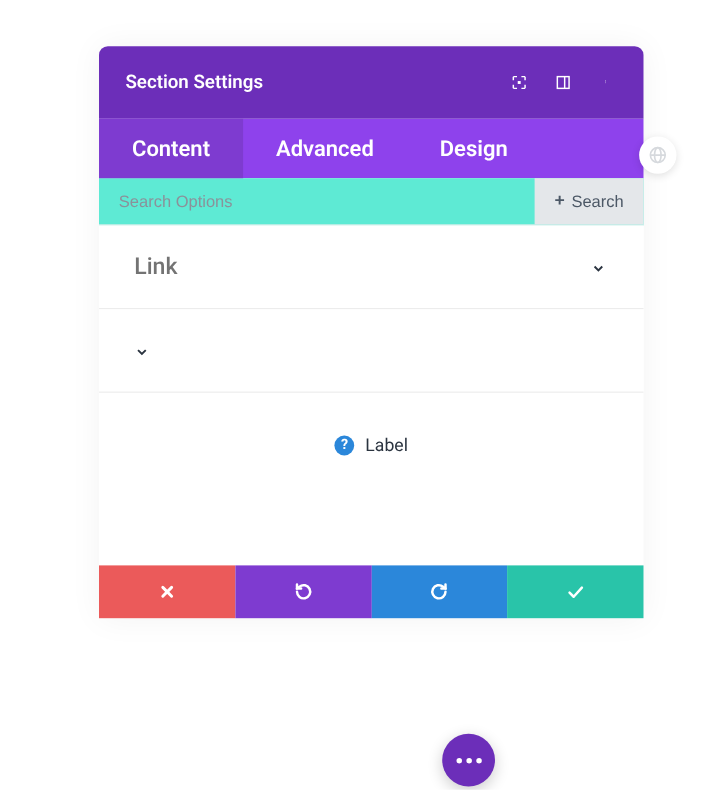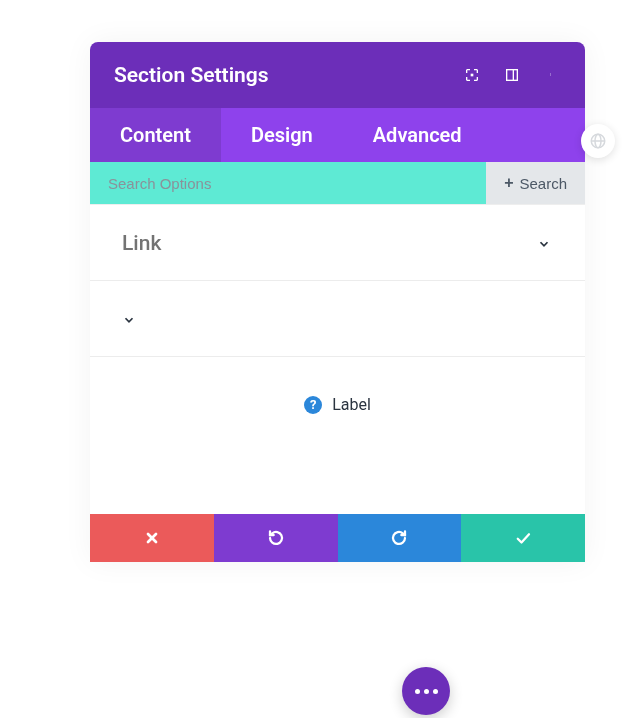--- a/index.html
+++ b/index.html
@@ -24,21 +24,21 @@
     background: #6c2eb9;
     height: 66px;
     display: flex;
     align-items: center;
     padding: 0 24px;
     border-radius: 8px 8px 0 0;
     color: #fff;
   }
   .header-title {
     flex: 1;
-    font-size: 21px;
+    font-size: 17px;
     font-weight: 600;
   }
   .header-icons {
     display: flex;
     align-items: center;
     gap: 22px;
   }
   .header-icons .icon {
     width: 18px;
     height: 18px;
@@ -218,22 +218,22 @@
           <circle cx="2" cy="2" r="2"></circle>
           <circle cx="2" cy="8" r="2"></circle>
           <circle cx="2" cy="14" r="2"></circle>
         </svg>
       </div>
     </div>
   </div>
 
   <div class="tabs">
     <div class="tab active">Content</div>
+    <div class="tab">Advanced</div>
     <div class="tab">Design</div>
-    <div class="tab">Advanced</div>
   </div>
 
   <div class="filterbar">
     <input class="search-input" placeholder="Search Options" style="">
     <button class="filter-btn">
       <span class="plus">+</span>
       <span>Search</span>
     </button>
   </div>
 

